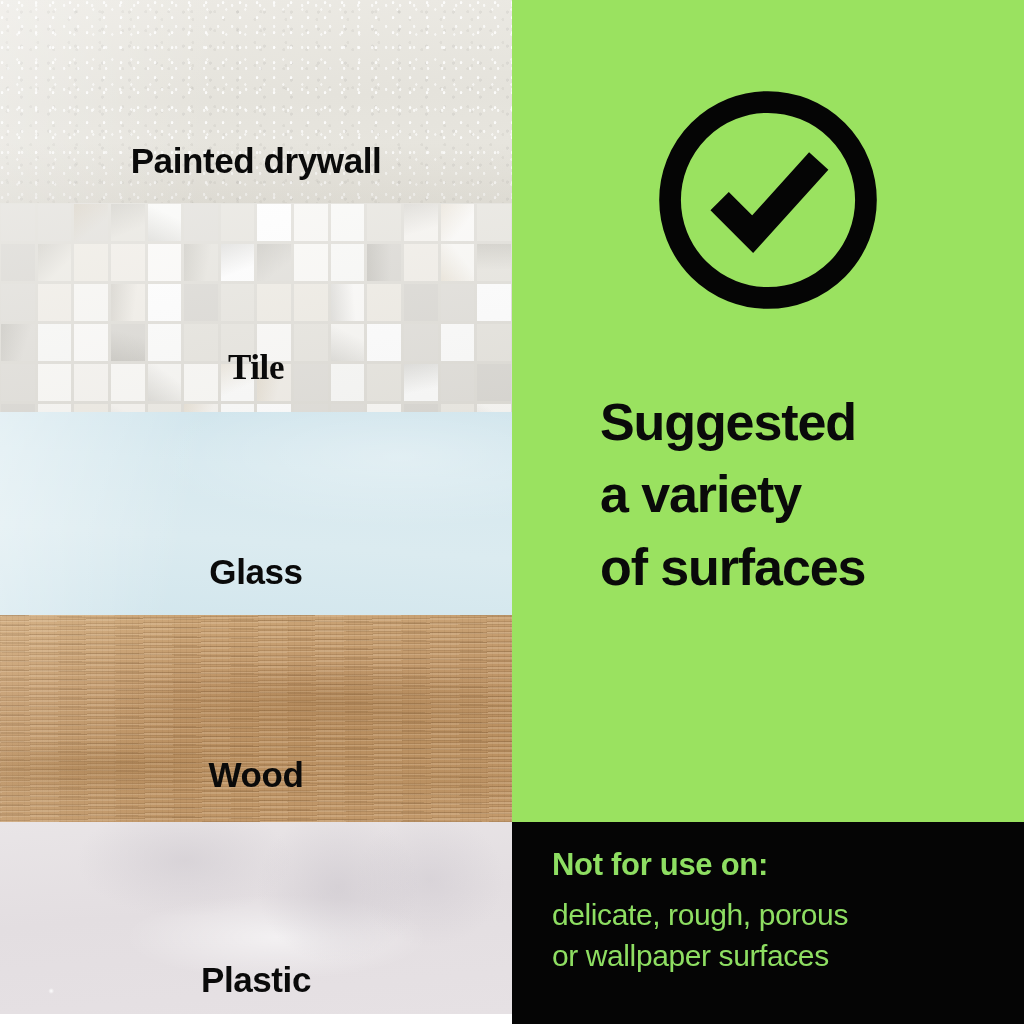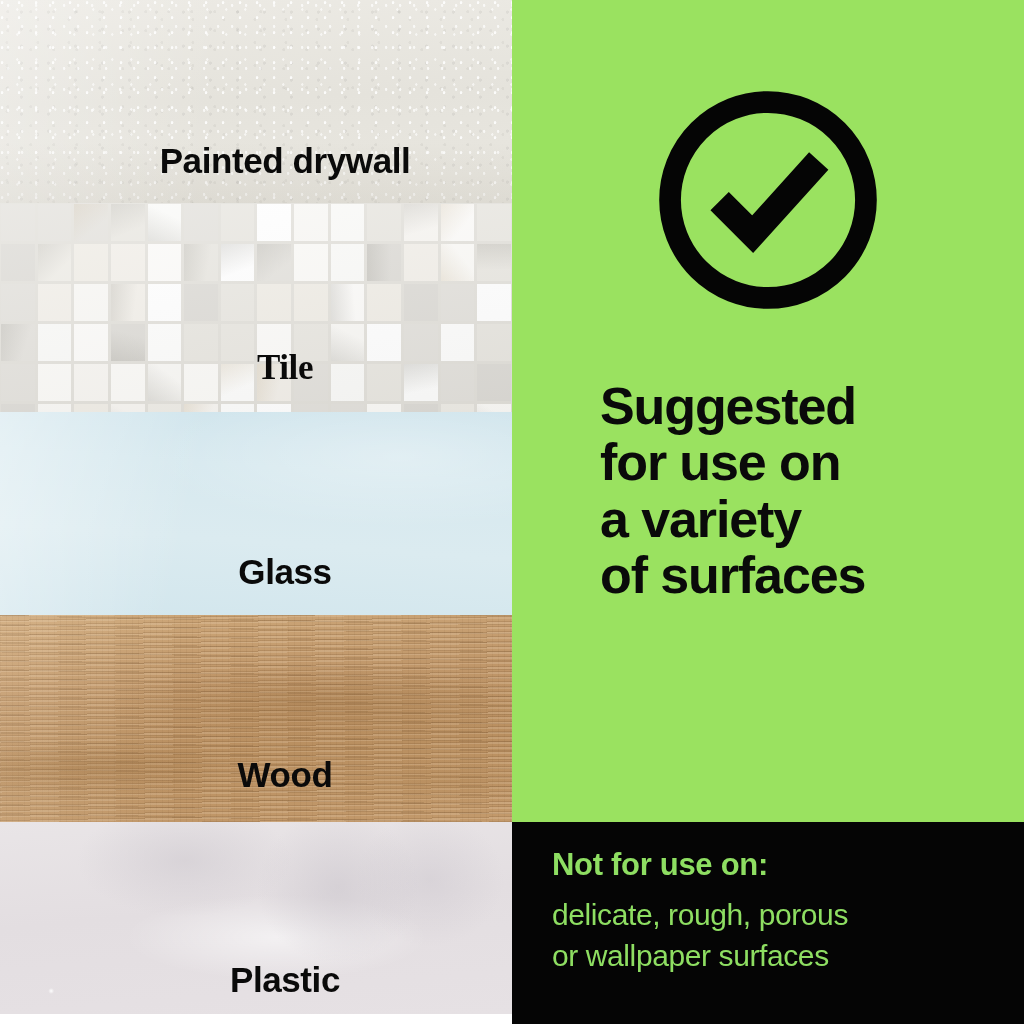--- a/index.html
+++ b/index.html
@@ -39,21 +39,20 @@
     left: 0;
     width: 512px;
     text-align: center;
     color: #0a0a0a;
     font-weight: bold;
     font-size: 35px;
     letter-spacing: -0.4px;
     line-height: 1;
     z-index: 5;
     white-space: nowrap;
-    margin-left: 29px;
   }
 
   
   .tex-drywall {
     background-color: #e7e5de;
     background-image:
       radial-gradient(circle at 12% 18%, rgba(255,255,255,.85) 0 1.2px, transparent 1.6px),
       radial-gradient(circle at 34% 62%, rgba(0,0,0,.045) 0 1.3px, transparent 1.7px),
       radial-gradient(circle at 58% 26%, rgba(255,255,255,.7) 0 1.1px, transparent 1.5px),
       radial-gradient(circle at 79% 71%, rgba(0,0,0,.05) 0 1.4px, transparent 1.8px),
@@ -173,21 +172,21 @@
     position: absolute;
     left: 88px;
     top: 378px;
     width: 420px;
     color: #0a0a0a;
     font-weight: bold;
     font-size: 52px;
     line-height: 1.085;
     letter-spacing: -1.1px;
   }
-  #suggested-heading .hl { display: block; white-space: nowrap; }
+  #suggested-heading .hl { display: block; white-space: nowrap; margin-top: 16px; }
 
   
   #not-for-use-panel {
     position: absolute;
     left: 512px; top: 822px;
     width: 512px; height: 202px;
     background: #050505;
     overflow: hidden;
   }
   #not-for-use-title {
@@ -337,21 +336,20 @@
 
     <div id="check-circle-icon">
       <svg viewBox="0 0 100 100" xmlns="http://www.w3.org/2000/svg" aria-hidden="true">
         <circle cx="50" cy="50" r="41.5" fill="none" stroke="#050505" stroke-width="9.2"></circle>
         <path d="M29.5 50.5 L43.5 64.5 L71.5 33.5" fill="none" stroke="#050505" stroke-width="11" stroke-linecap="butt" stroke-linejoin="miter"></path>
       </svg>
     </div>
 
     <div id="suggested-heading">
       <span class="hl">Suggested</span>
-      <span class="hl">for use on</span>
       <span class="hl">a variety</span>
       <span class="hl">of surfaces</span>
     </div>
 
   </div>
 
   <div id="not-for-use-panel">
     <div id="not-for-use-title">Not for use on:</div>
     <div id="not-for-use-body">
       <span class="bl">delicate, rough, porous</span>

